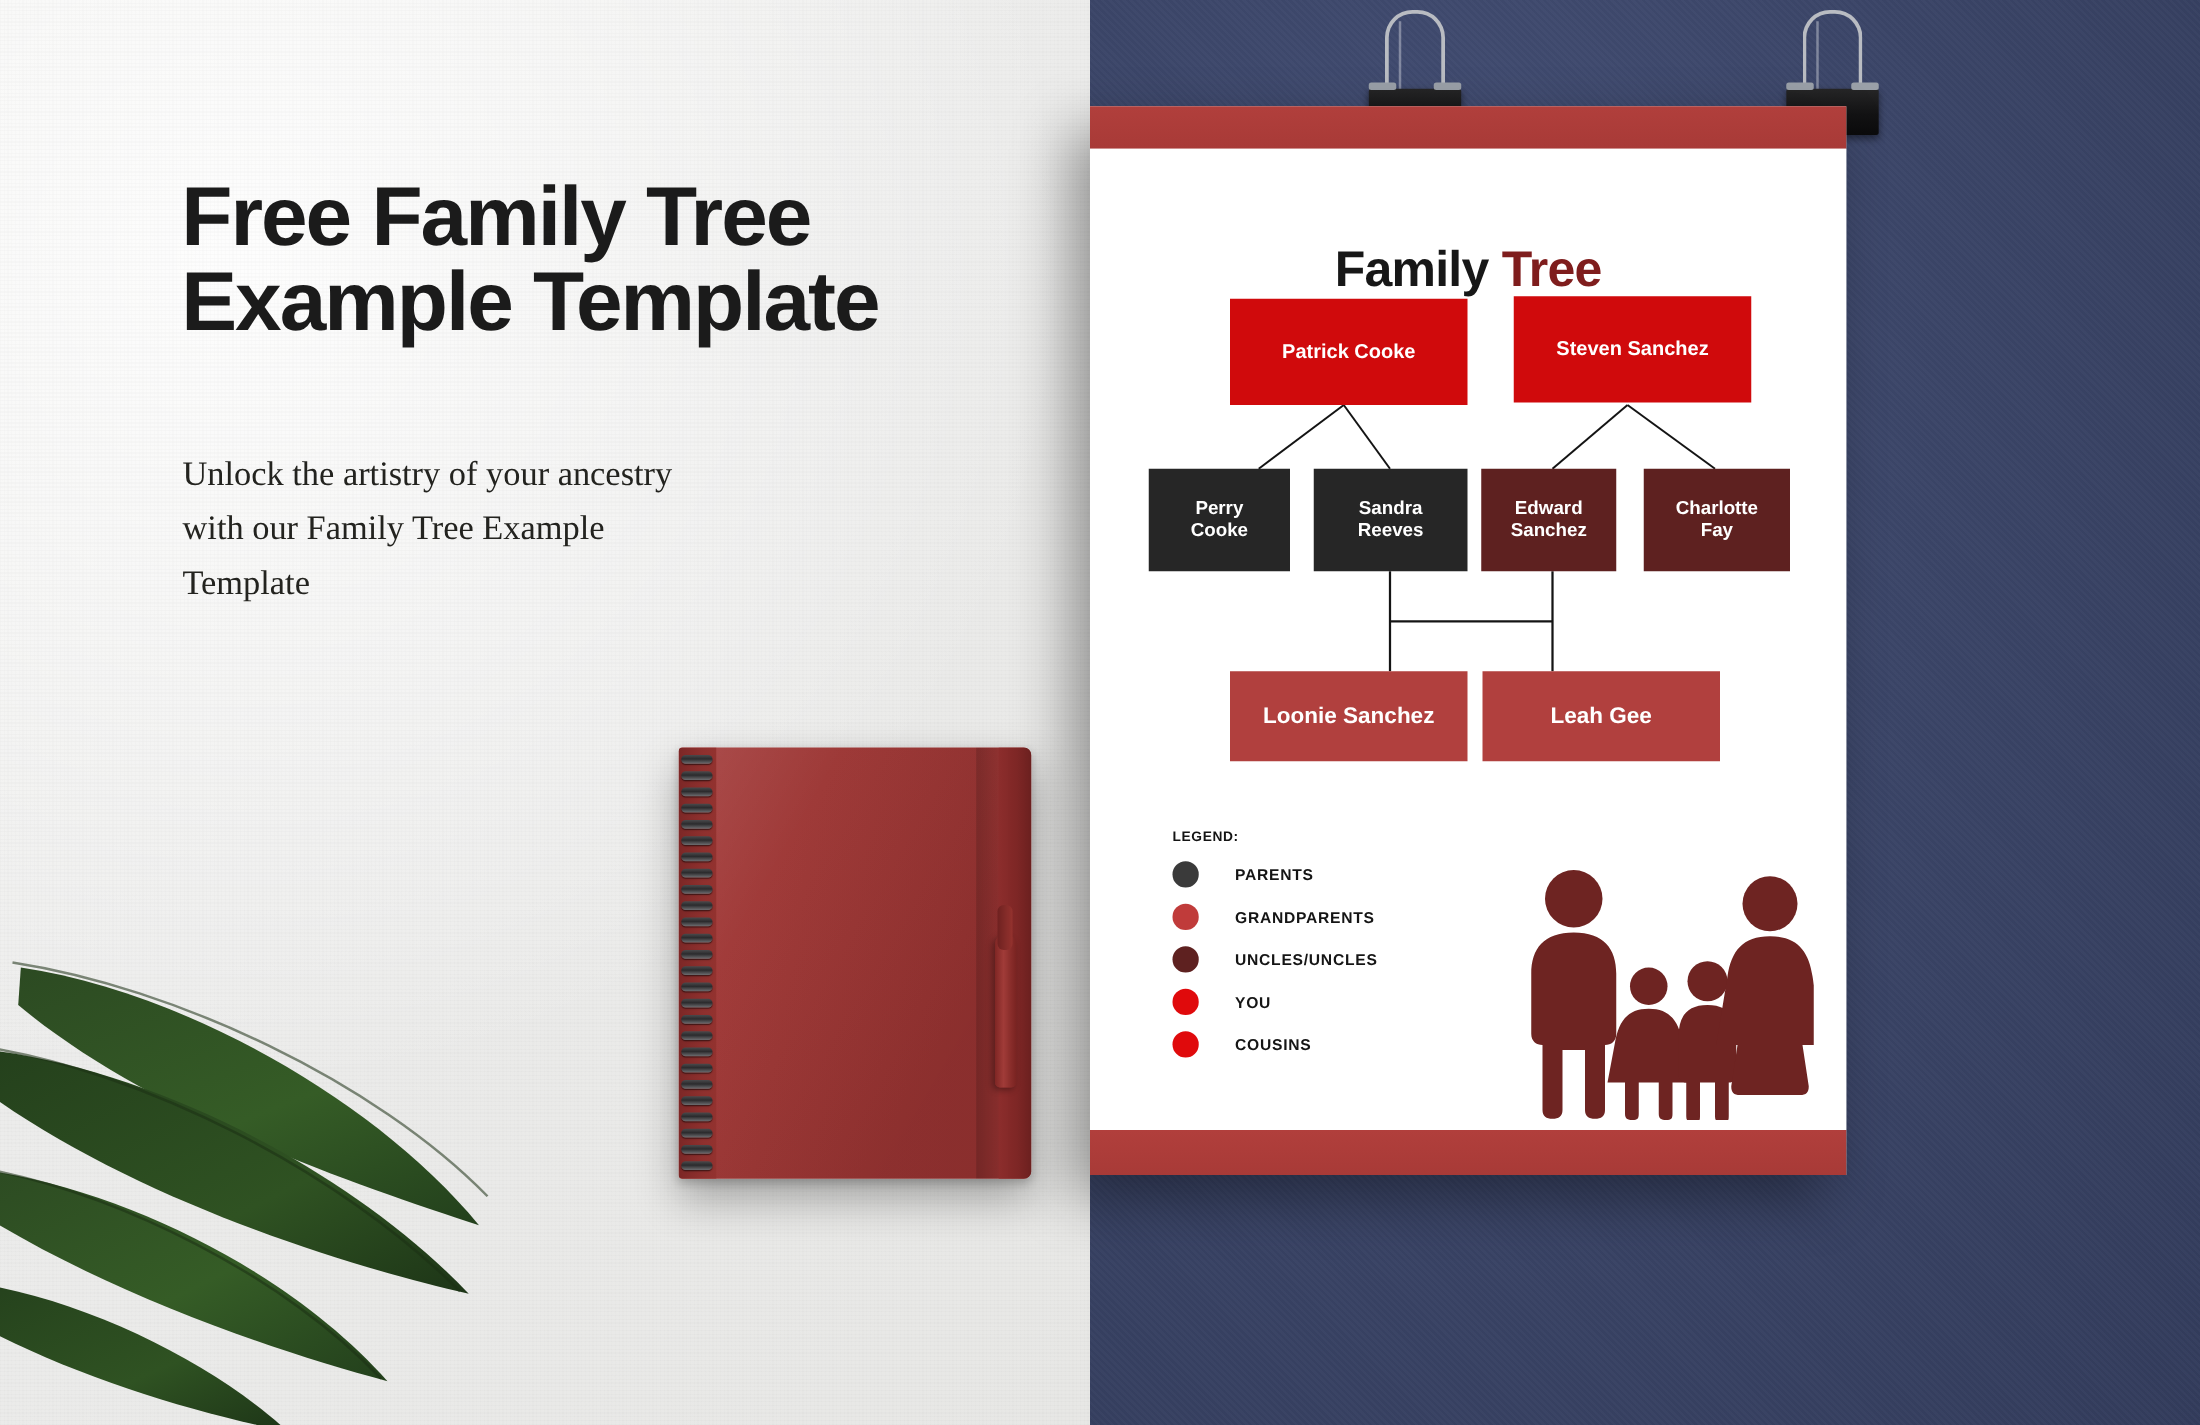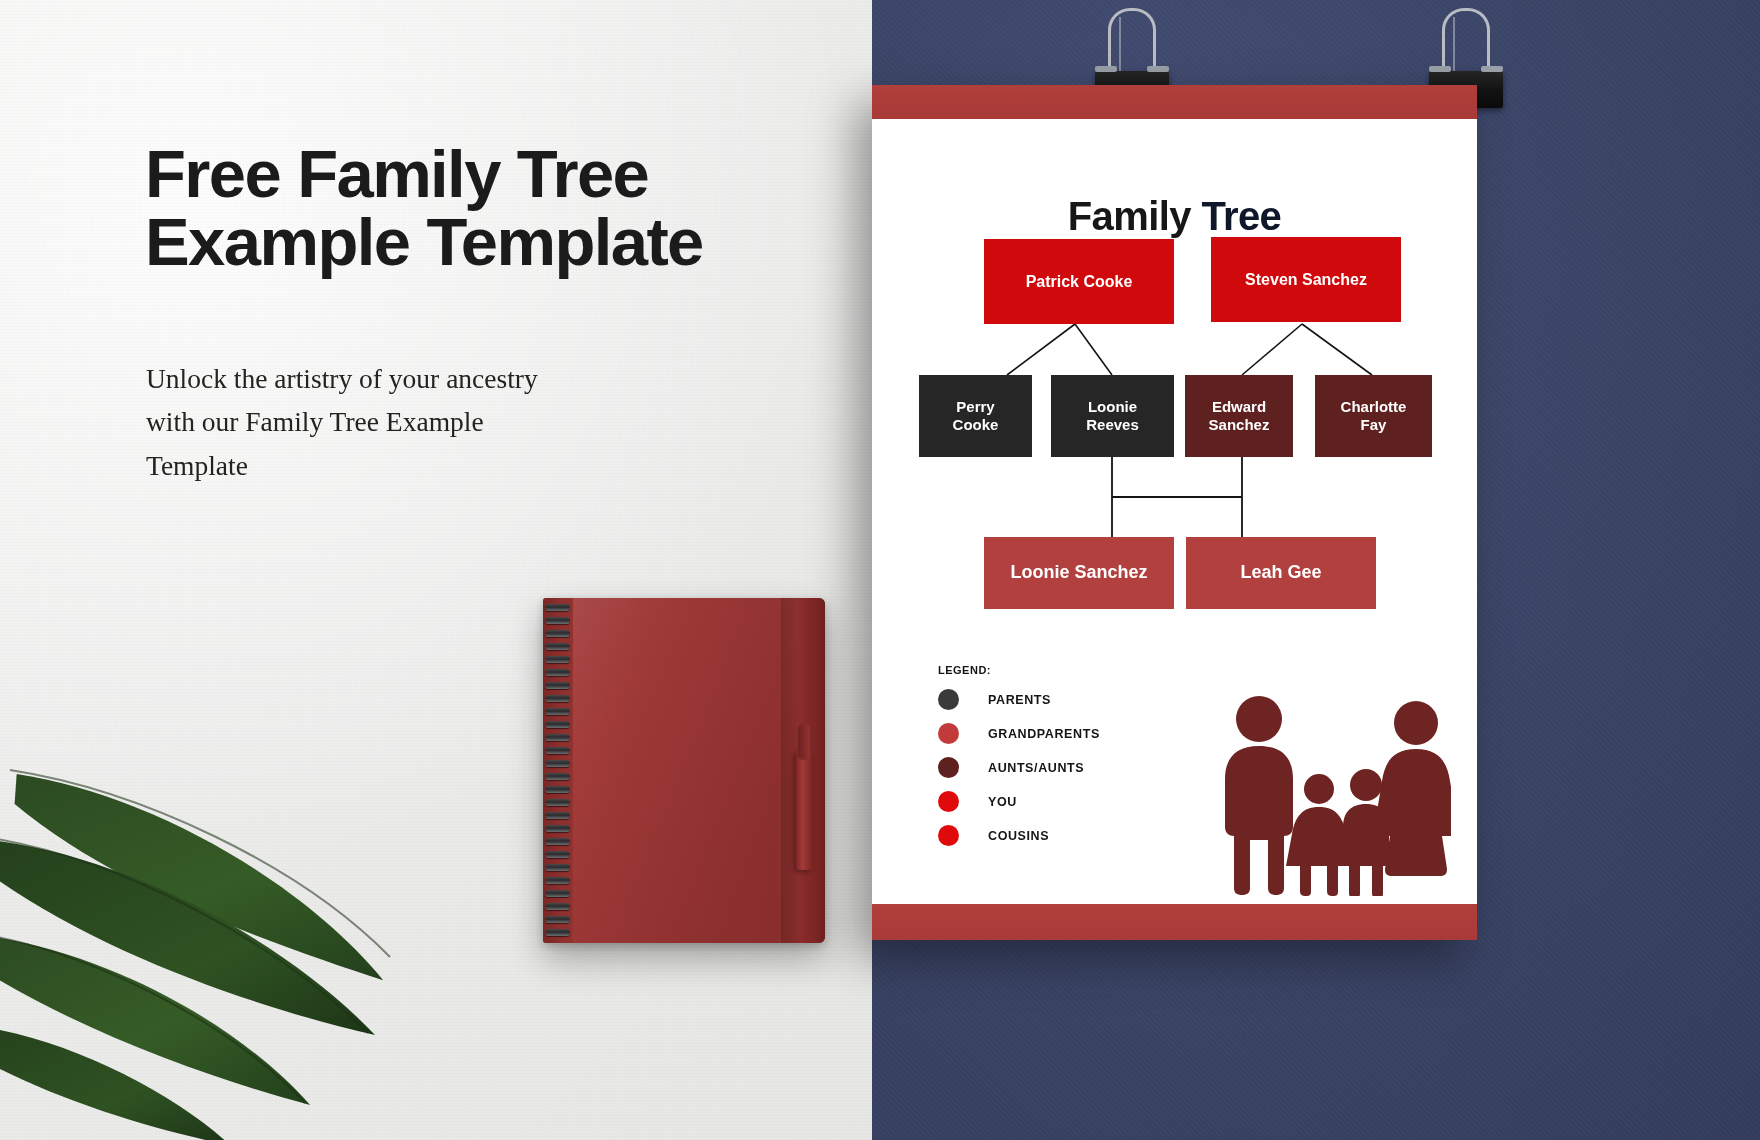--- a/index.html
+++ b/index.html
@@ -142,21 +142,21 @@
   .clip .body::after{
     content:""; position:absolute; right:0; top:-5px; width:22px; height:6px;
     background:#9aa0a8; border-radius:2px;
   }
 
   
   .poster-title {
     position: absolute; left: 0; top: 75px; width: 605px; text-align: center;
     font-size: 40px; font-weight: 800; letter-spacing: -0.6px; color: #171717;
   }
-  .poster-title .accent { color: #0f172a; }
+  .poster-title .accent { color: #7f1d1d; }
 
   
   .tree { position: absolute; left: 0; top: 0; width: 605px; height: 785px; }
   .node {
     position: absolute;
     display: flex; align-items: center; justify-content: center;
     text-align: center;
     color: #fff;
     font-weight: 700;
     font-size: 15px;
@@ -291,21 +291,21 @@
         <div class="node gen1" style="left: 112px; top: 120px; width: 190px; height: 85px; background: rgb(208, 10, 12);">Patrick Cooke</div>
         <div class="node gen1" style="left: 339px; top: 118px; width: 190px; height: 85px; background: rgb(208, 10, 12);">Steven Sanchez</div>
 
         <div class="node parents" style="left: 47px; top: 256px; width: 113px; height: 82px; background: rgb(38, 38, 38);">
           <span>
             <span>Perry</span><br><span>Cooke</span>
           </span>
         </div>
         <div class="node parents" style="left: 179px; top: 256px; width: 123px; height: 82px; background: rgb(38, 38, 38);">
           <span>
-            <span>Loonie</span><br><span>Reeves</span>
+            <span>Sandra</span><br><span>Reeves</span>
           </span>
         </div>
         <div class="node aunts" style="left: 313px; top: 256px; width: 108px; height: 82px; background: rgb(94, 33, 32);">
           <span>
             <span>Edward</span><br><span>Sanchez</span>
           </span>
         </div>
         <div class="node aunts" style="left: 443px; top: 256px; width: 117px; height: 82px; background: rgb(94, 33, 32);">
           <span>
             <span>Charlotte</span><br><span>Fay</span>
@@ -322,21 +322,21 @@
             <div class="legend-row">
               <span class="legend-dot" style="background: rgb(58, 58, 58);"></span>
               <span class="legend-label">PARENTS</span>
             </div>
             <div class="legend-row">
               <span class="legend-dot" style="background: rgb(192, 59, 58);"></span>
               <span class="legend-label">GRANDPARENTS</span>
             </div>
             <div class="legend-row">
               <span class="legend-dot" style="background: rgb(94, 33, 32);"></span>
-              <span class="legend-label">AUNTS/AUNTS</span>
+              <span class="legend-label">UNCLES/UNCLES</span>
             </div>
             <div class="legend-row">
               <span class="legend-dot" style="background: rgb(224, 10, 12);"></span>
               <span class="legend-label">YOU</span>
             </div>
             <div class="legend-row">
               <span class="legend-dot" style="background: rgb(224, 10, 12);"></span>
               <span class="legend-label">COUSINS</span>
             </div>
           </div>

